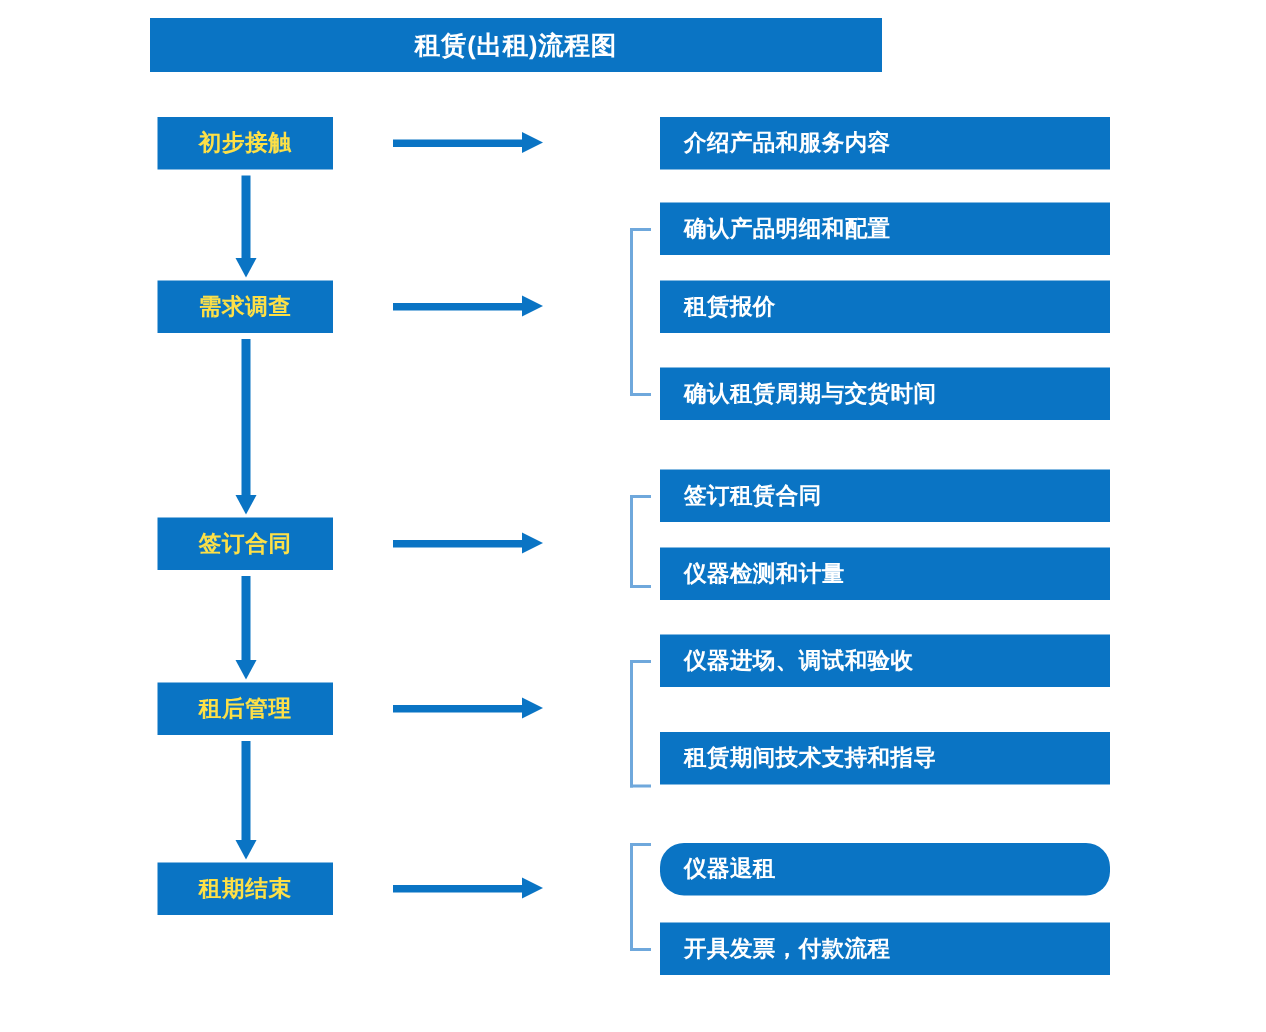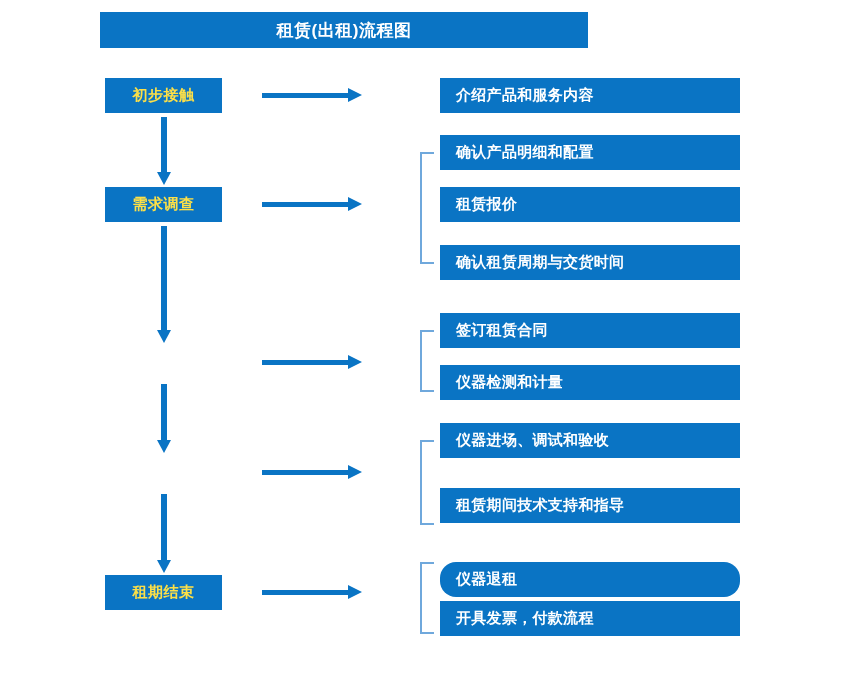--- a/index.html
+++ b/index.html
@@ -135,21 +135,23 @@
 <body>
 
 <div id="canvas">
 
   <div class="title-bar">租赁(出租)流程图</div>
 
   <div class="stage-box" style="top:78px;">初步接触</div>
 
   <div class="stage-box" style="top:187px;">需求调查</div>
 
-
+  <div class="stage-box" style="top:345px;">签订合同</div>
+
+  <div class="stage-box" style="top:455px;">租后管理</div>
 
   <div class="stage-box" style="top:575px;font-family:Liberation Serif, serif;">租期结束</div>
 
   <div class="v-arrow" style="top:117px; height:68px;">
     <span class="shaft" style="height:55px;"></span>
     <span class="head" style="top:55px;"></span>
   </div>
 
   <div class="v-arrow" style="top:226px; height:117px;">
     <span class="shaft" style="height:104px;"></span>
@@ -210,15 +212,15 @@
   <div class="detail-box" style="top:313px;">签订租赁合同</div>
 
   <div class="detail-box" style="top:365px;">仪器检测和计量</div>
 
   <div class="detail-box" style="top:423px;">仪器进场、调试和验收</div>
 
   <div class="detail-box" style="top:488px;">租赁期间技术支持和指导</div>
 
   <div class="detail-box" style="top:562px;border-radius:16px;">仪器退租</div>
 
-  <div class="detail-box" style="top:601px;">开具发票，付款流程</div>
+  <div class="detail-box" style="top:615px;">开具发票，付款流程</div>
 
 </div>
 
 </body></html>

